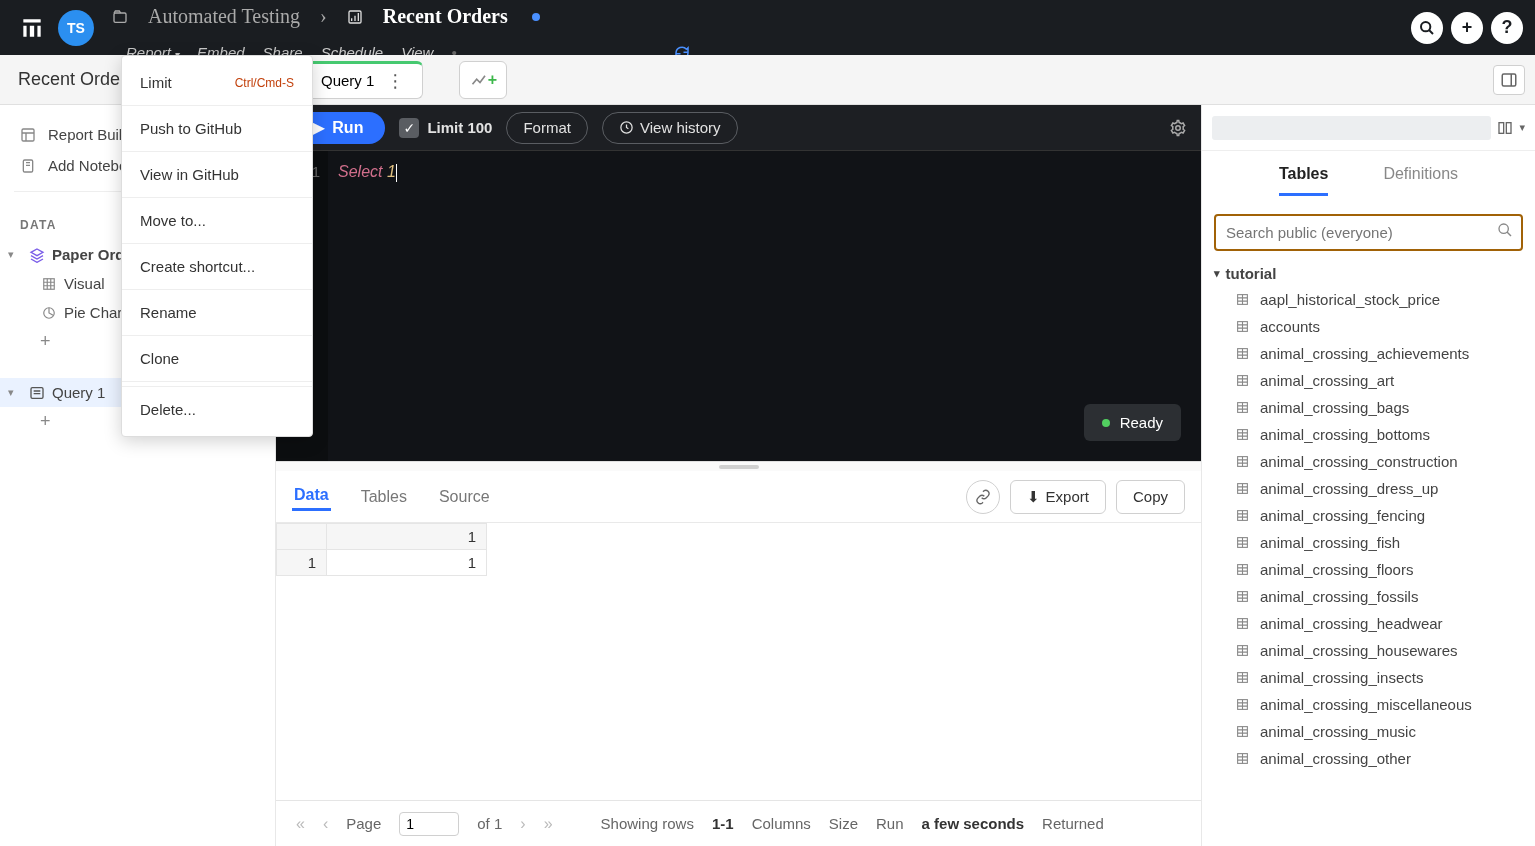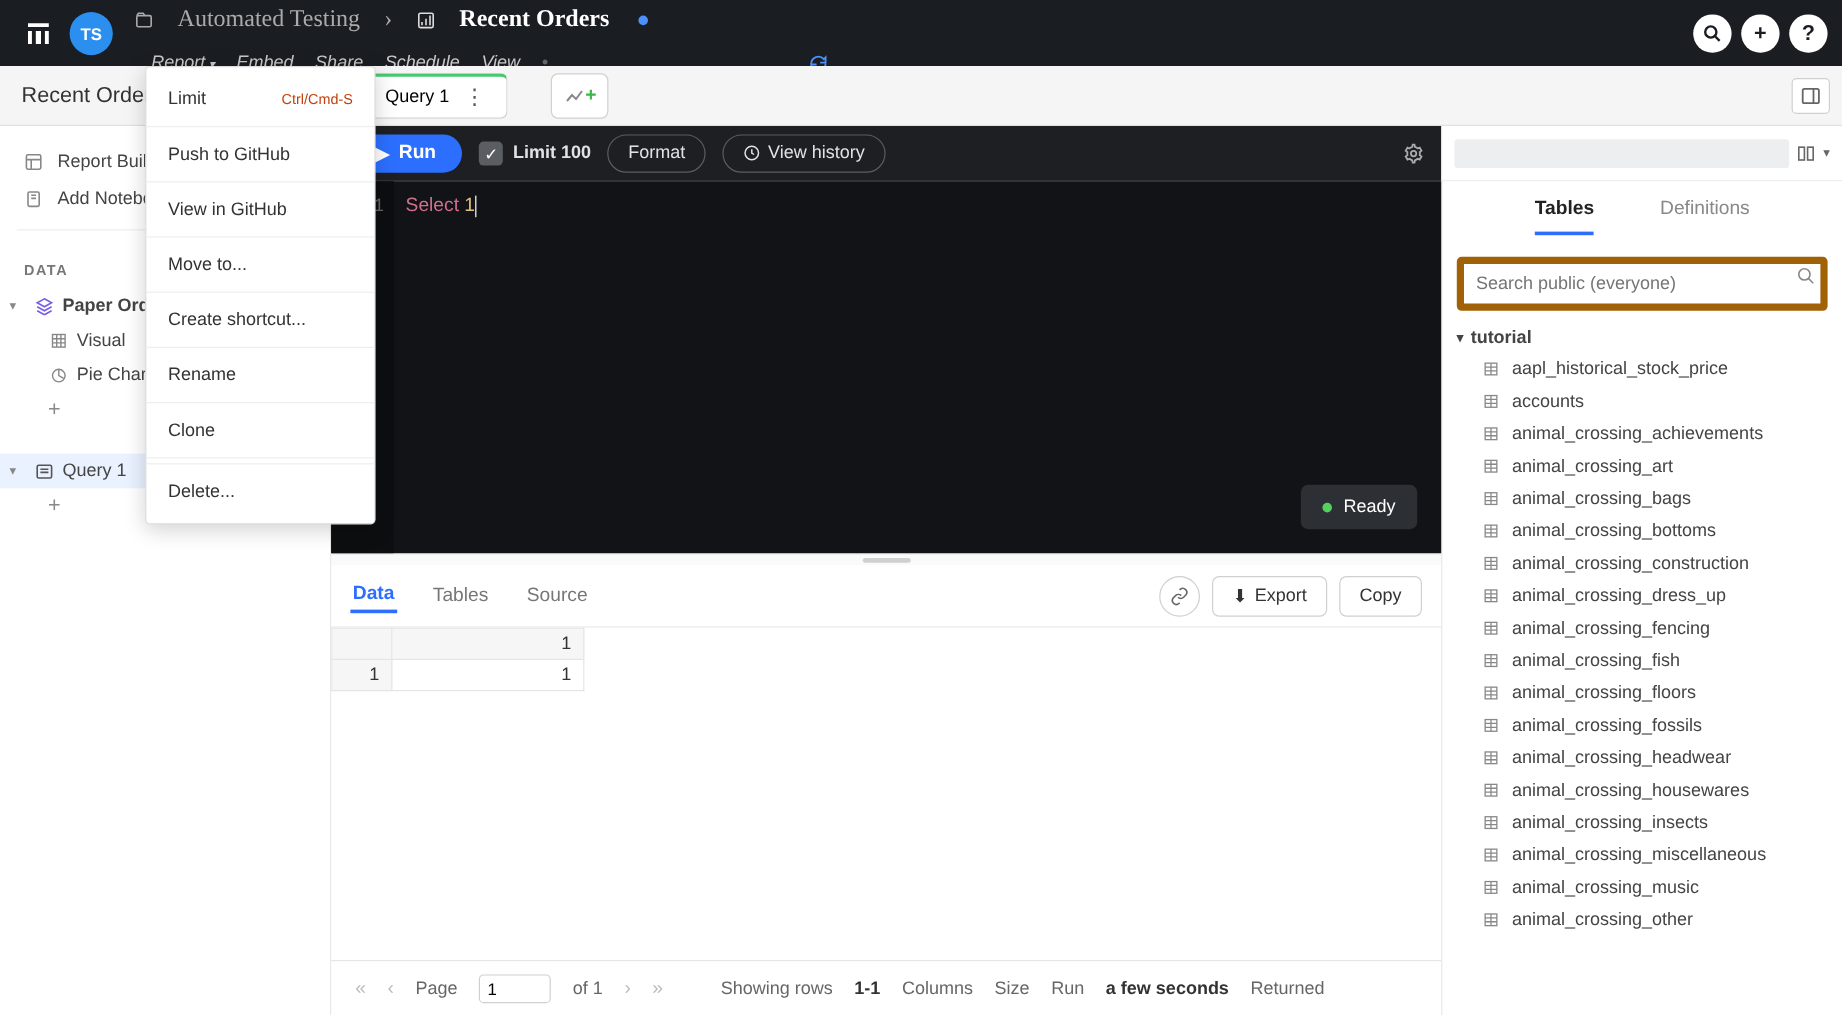--- a/index.html
+++ b/index.html
@@ -37,21 +37,21 @@
 .add-plus { text-align:center; color:#888; font-size:18px; padding:4px; cursor:pointer;}
 .editor-area { flex:1; display:flex; flex-direction:column; min-width:0;}
 .toolbar { height:46px; background:#1d1f23; display:flex; align-items:center; padding:0 14px; gap:14px; color:#e2e2e2; font-size:15px; border-bottom:1px solid #333;}
 .run-btn { background:#2c6fff; color:#fff; border:none; border-radius:18px; height:32px; padding:0 22px; display:flex; align-items:center; gap:8px; font-size:16px; font-weight:600; cursor:pointer;}
 .limit-chk { display:flex; align-items:center; gap:8px; }
 .limit-chk .box { width:20px; height:20px; border-radius:4px; background:#5a5d62; display:flex; align-items:center; justify-content:center; color:#fff; font-size:14px;}
 .pill-outline { border:1px solid #5a5d62; color:#e2e2e2; border-radius:18px; height:32px; padding:0 16px; display:flex; align-items:center; gap:6px; cursor:pointer; background:transparent; font-size:15px;}
 .toolbar .gear { margin-left:auto; color:#aaa; cursor:pointer; font-size:18px;}
 .code-area { background:#111317; color:#ddd; font-family:Menlo,Consolas,monospace; font-size:16px; position:relative; flex:0 0 310px; display:flex;}
 .gutter { width:52px; text-align:right; padding:12px 8px 0 0; color:#666; background:#0c0e10; font-size:15px;}
-.code { padding:12px 10px 0; }
+.code { padding:12px 10px 0;font-style:italic; }
 .kw { color:#d16f8c; }
 .num { color:#e0c080; }
 .ready-badge { position:absolute; right:20px; bottom:20px; background:#2c2f33; color:#fff; border-radius:6px; padding:10px 18px; display:flex; align-items:center; gap:10px; font-size:15px;}
 .ready-badge .dotg { width:8px; height:8px; border-radius:50%; background:#52d060; }
 .grip { height:10px; background:#fafafa; border-top:1px solid #e0e0e0; display:flex; align-items:center; justify-content:center;}
 .grip span{ width:40px; height:4px; background:#d0d0d0; border-radius:2px;}
 .results-bar { display:flex; align-items:center; height:52px; border-bottom:1px solid #e9e9e9; padding:0 16px; gap:28px; font-size:16px; color:#777;}
 .results-bar .rtab { cursor:pointer; padding:4px 2px; }
 .results-bar .rtab.active { color:#2c6fff; font-weight:600; border-bottom:3px solid #2c6fff; }
 .results-bar .rbtns { margin-left:auto; display:flex; gap:10px; }
@@ -66,21 +66,21 @@
 .footer .pg-ctrl { color:#bbb; cursor:pointer; font-size:16px;}
 .footer input { width:60px; border:1px solid #d0d0d0; border-radius:4px; padding:3px 6px; font-size:14px;}
 .footer strong { color:#333; font-weight:600;}
 .right-panel { width:334px; border-left:1px solid #e8e8e8; display:flex; flex-direction:column; }
 .rp-top { height:46px; display:flex; align-items:center; padding:0 10px; gap:6px; border-bottom:1px solid #eee; background:#fff;}
 .rp-top .ghost { flex:1; height:24px; background:#eceef0; border-radius:3px;}
 .rp-tabs { display:flex; justify-content:center; gap:55px; padding:14px 0; font-size:16px; color:#888; border-bottom:none;}
 .rp-tabs .rpt { cursor:pointer; padding-bottom:10px;}
 .rp-tabs .rpt.active { color:#222; font-weight:700; border-bottom:3px solid #2c6fff;}
 .rp-search { margin:4px 12px 10px; position:relative;}
-.rp-search input { width:100%; border:6px solid #a16207; border-radius:4px; padding:8px 30px 8px 10px; font-size:15px;}
+.rp-search input { width:100%; border:2px solid #a16207; border-radius:4px; padding:8px 30px 8px 10px; font-size:15px;}
 .rp-search .sicon { position:absolute; right:10px; top:8px; color:#888;}
 .schema-tree { padding:0 12px; overflow:auto; flex:1; font-size:15px; color:#444;}
 .schema-tree .db { display:flex; align-items:center; gap:6px; font-weight:600; padding:4px 0;}
 .schema-tree .tbl { display:flex; align-items:center; gap:8px; padding:5px 0 5px 22px; cursor:pointer;}
 .tbl-icon { color:#888; font-size:13px; width:16px;}
 .dropdown { position:absolute; left:121px; top:55px; width:192px; background:#fff; border:1px solid #ddd; border-radius:4px; box-shadow:0 4px 18px rgba(0,0,0,.18); z-index:100; padding:8px 0; font-size:15px; color:#333;}
 .dropdown .dd-item { padding:10px 18px; cursor:pointer; display:flex; justify-content:space-between; align-items:center;}
 .dropdown .hint { font-size:12px; color:#c2410c; }
 .dropdown hr { border:none; border-top:1px solid #eee; margin:4px 0;}
 svg { display:block; }

